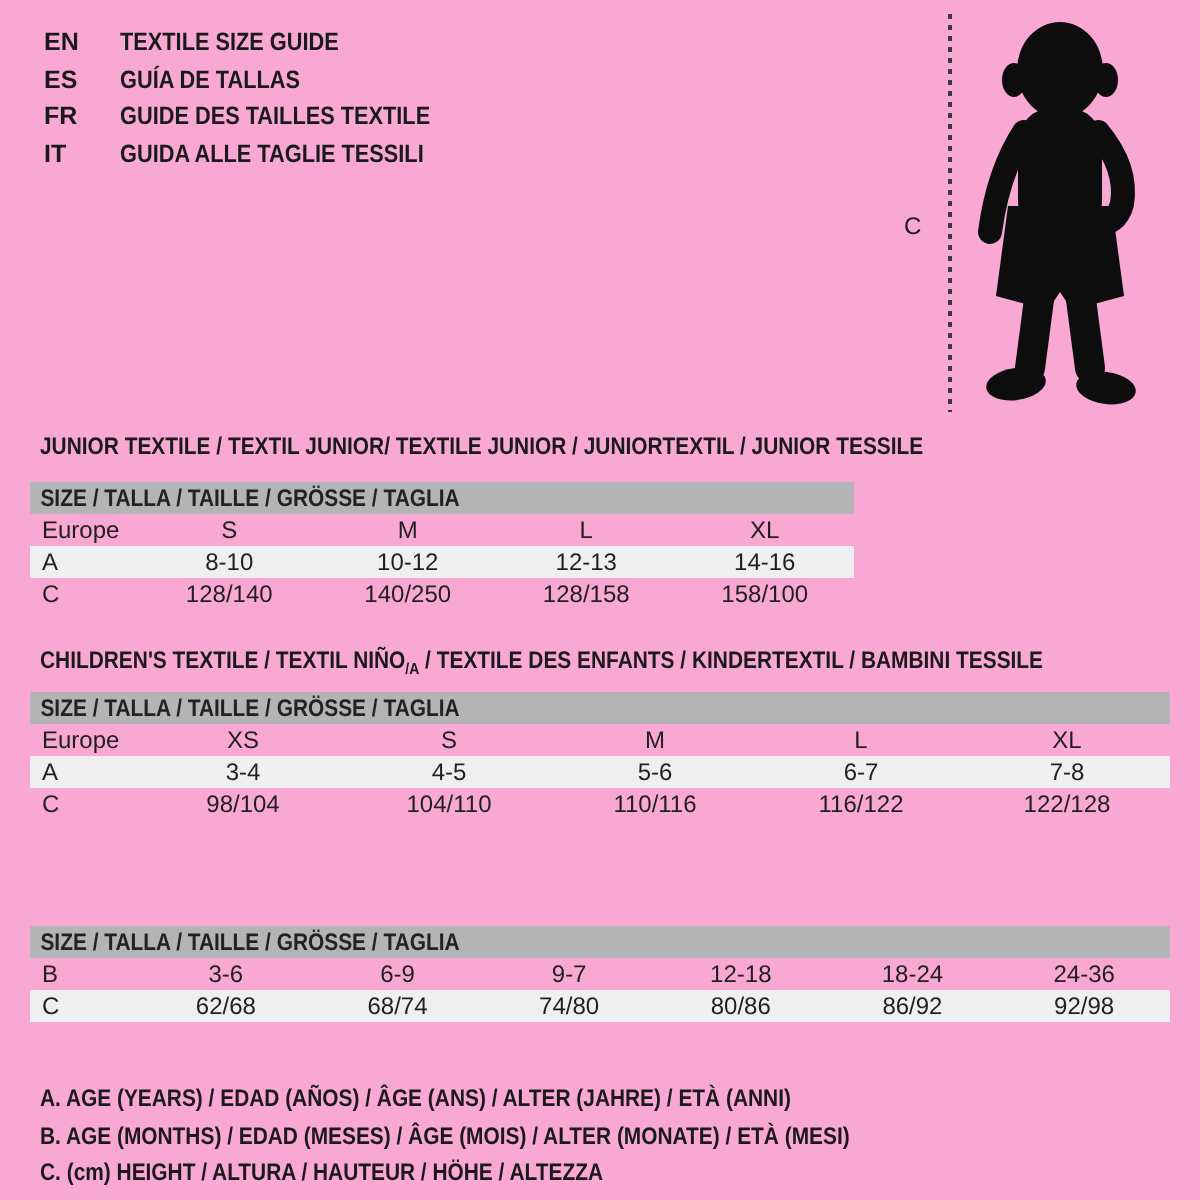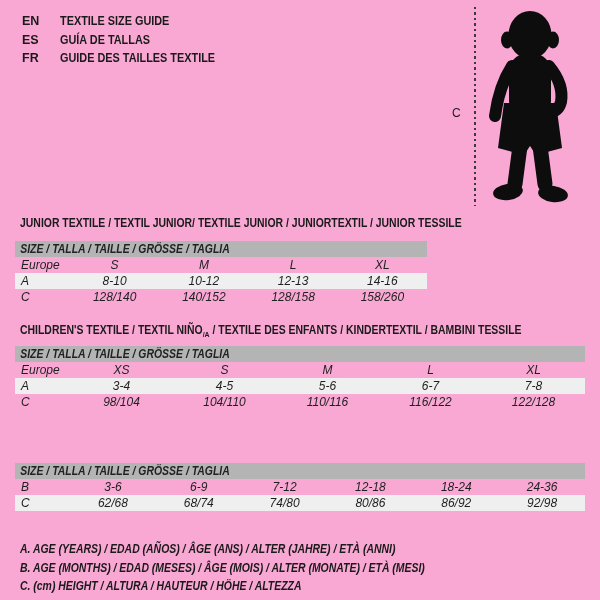--- a/index.html
+++ b/index.html
@@ -25,51 +25,55 @@
   .measure-line {
     position: absolute; left: 474px; top: 7px; width: 2px; height: 199px;
     background: repeating-linear-gradient(to bottom, #3a3a3a 0 2.5px, transparent 2.5px 5.5px);
   }
   .measure-label { position: absolute; left: 452px; top: 106px; font-size: 12px; }
   .baby { position: absolute; left: 482px; top: 8px; width: 96px; height: 198px; }
   
   .heading { position: absolute; left: 20px; font-weight: 700; font-size: 12px; line-height: 19.5px; }
   .sub { font-size: 8px; position: relative; top: 2.5px; }
   
-  .size-table { position: absolute; left: 15px; border-collapse: collapse; table-layout: fixed; font-size: 12px; font-style: italic; }
+  .size-table { position: absolute; left: 15px; border-collapse: collapse; table-layout: fixed; font-size: 12px; }
   .size-table th {
     background: #b4b4b4; color: #222;
     font-weight: 700; font-size: 12px; text-align: left;
     height: 16px; padding: 0; line-height: 16px;
   }
   .size-table th .condensed { padding-left: 6px; }
   .size-table td { height: 16px; padding: 0; text-align: center; font-weight: 400; color: #1f1f1f; line-height: 16px; }
   .size-table td.row-label { text-align: left; padding-left: 6px; }
   .size-table tr.shaded { background: #efefef; }
   
   .footnotes { position: absolute; left: 20px; top: 540px; }
-  .footnote { display: flex; align-items: center; height: 18.6px; font-weight: 700; font-size: 12px; font-style: italic; }
+  .footnote { display: flex; align-items: center; height: 18.6px; font-weight: 700; font-size: 12px; }
 </style>
 </head>
 <body>
 
 <div class="page">
 
   <div class="lang-list">
     <div class="lang-row">
       <span class="lang-code">EN</span>
       <span class="condensed">TEXTILE SIZE GUIDE</span>
     </div>
     <div class="lang-row">
       <span class="lang-code">ES</span>
       <span class="condensed">GUÍA DE TALLAS</span>
     </div>
     <div class="lang-row">
       <span class="lang-code">FR</span>
       <span class="condensed">GUIDE DES TAILLES TEXTILE</span>
+    </div>
+    <div class="lang-row">
+      <span class="lang-code">IT</span>
+      <span class="condensed">GUIDA ALLE TAGLIE TESSILI</span>
     </div>
   </div>
 
   <div class="measure-line"></div>
   <div class="measure-label">C</div>
   <svg class="baby" viewBox="0 0 96 198" aria-hidden="true">
     <g fill="#0d0d0d" stroke="none">
       <ellipse cx="48" cy="27" rx="21.5" ry="24"></ellipse>
       <ellipse cx="25" cy="32" rx="6" ry="8.5"></ellipse>
       <ellipse cx="71" cy="32" rx="6" ry="8.5"></ellipse>
@@ -111,23 +115,23 @@
         <tr class="shaded">
           <td class="row-label">A</td>
           <td>8-10</td>
           <td>10-12</td>
           <td>12-13</td>
           <td>14-16</td>
         </tr>
         <tr>
           <td class="row-label">C</td>
           <td>128/140</td>
-          <td>140/152</td>
+          <td>140/250</td>
           <td>128/158</td>
-          <td>158/260</td>
+          <td>158/100</td>
         </tr>
       </tbody>
     </table>
 
   <div class="heading" style="top:321px">
     <span class="condensed"><span>CHILDREN'S TEXTILE / TEXTIL NIÑO</span><span class="sub">/A</span><span> / TEXTILE DES ENFANTS / KINDERTEXTIL / BAMBINI TESSILE</span></span>
   </div>
   <table class="size-table" style="top:346px; width:570px">
       <colgroup>
         <col style="width: 55px;">
@@ -183,21 +187,21 @@
       <thead>
         <tr>
           <th colspan="7"><span class="condensed">SIZE / TALLA / TAILLE / GRÖSSE / TAGLIA</span></th>
         </tr>
       </thead>
       <tbody>
         <tr>
           <td class="row-label">B</td>
           <td>3-6</td>
           <td>6-9</td>
-          <td>7-12</td>
+          <td>9-7</td>
           <td>12-18</td>
           <td>18-24</td>
           <td>24-36</td>
         </tr>
         <tr class="shaded">
           <td class="row-label">C</td>
           <td>62/68</td>
           <td>68/74</td>
           <td>74/80</td>
           <td>80/86</td>

